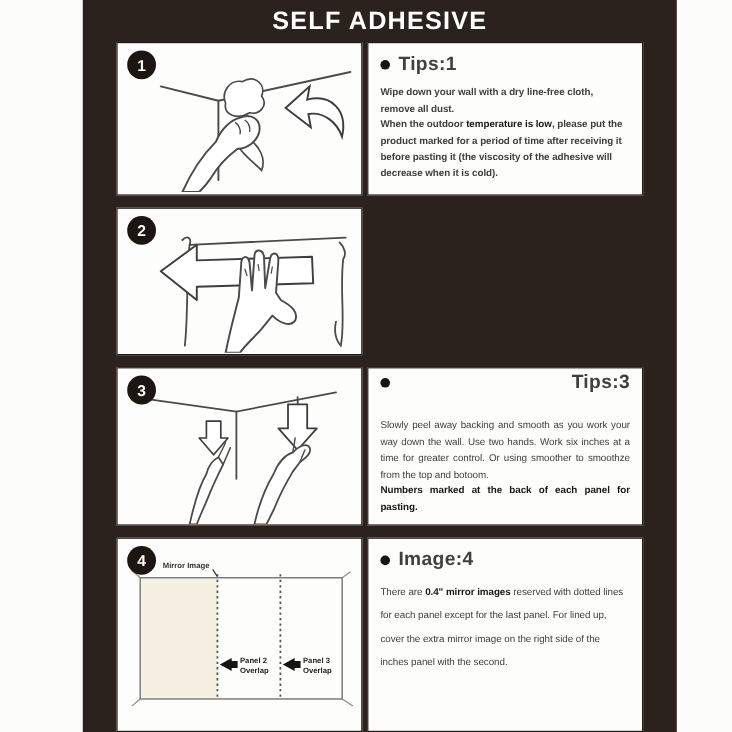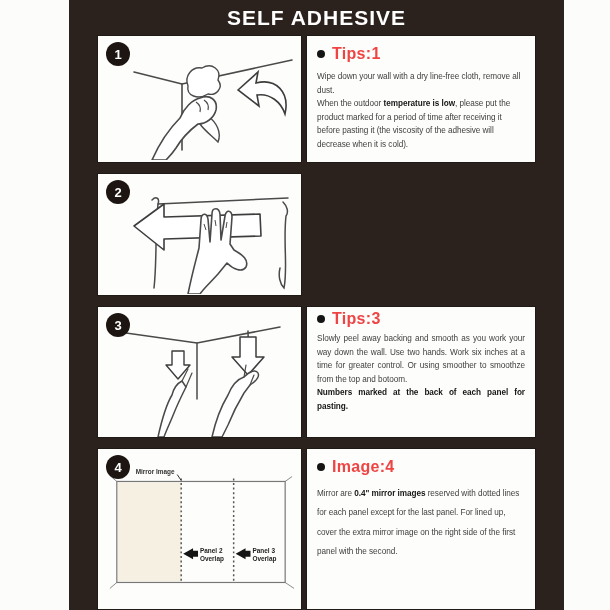--- a/index.html
+++ b/index.html
@@ -27,30 +27,30 @@
     flex:1;box-sizing:border-box;background:#fdfdfb;border:1.5px solid #201a16;
     padding:0 10px;overflow:hidden;
   }
   .badge{
     position:absolute;top:6px;left:8px;width:24px;height:24px;border-radius:50%;
     background:#1d1511;color:#fff;font-size:13px;font-weight:bold;
     display:flex;align-items:center;justify-content:center;
   }
   .tips-heading{margin-top:9px;display:flex;align-items:center;gap:7px;}
   .dot{width:8px;height:8px;background:#151515;border-radius:50%;flex:0 0 auto;}
-  .hlabel{font-size:16px;font-weight:bold;color:#ef4444;letter-spacing:.3px;}
+  .hlabel{font-size:16px;font-weight:bold;color:#404040;letter-spacing:.3px;}
   .tips-body{
     margin:7px 0 0;font-size:8.2px;letter-spacing:-.05px;color:#3e3e3e;
     white-space:pre-line;
   }
   .tips-body b{color:#161616;}
-  .s1 .tips-body{line-height:1.66;}
+  .s1 .tips-body{line-height:1.66;font-weight:bold;}
   .s2 .tips-body{line-height:1.92;text-align:justify;}
-  .s3 .tips-heading{margin-top:3px;}
-  .s3 .tips-body{margin-top:4px;line-height:1.66;text-align:justify;}
+  .s3 .tips-heading{margin-top:3px;justify-content:space-between;}
+  .s3 .tips-body{margin-top:20px;line-height:1.66;text-align:justify;}
   .s4 .tips-body{margin-top:8px;line-height:2.35;}
   .illo-svg{display:block;}
   svg text{font-family:"Liberation Sans", sans-serif;}
 </style>
 </head>
 <body>
 
 <div class="poster">
   <div class="poster-title">SELF ADHESIVE</div>
 
@@ -146,18 +146,18 @@
           <path d="M139 104 L149 98.5 L149 101 L154 101 L154 107 L149 107 L149 109.5 Z" fill="#151515"></path>
           <text x="156" y="103" font-size="6.5" font-weight="bold" fill="#222">Panel 3</text>
           <text x="156" y="111" font-size="6.5" font-weight="bold" fill="#222">Overlap</text>
         </svg>
       </div>
       <div class="tips-box">
         <div class="tips-heading">
           <span class="dot"></span>
           <span class="hlabel">Image:4</span>
         </div>
-        <p class="tips-body"><span>Mirror are </span><b>0.4" mirror images</b><span> reserved with dotted lines for each panel except for the last panel. For lined up, cover the extra mirror image on the right side of the first panel with the second.</span></p>
+        <p class="tips-body"><span>There are </span><b>0.4" mirror images</b><span> reserved with dotted lines for each panel except for the last panel. For lined up, cover the extra mirror image on the right side of the inches panel with the second.</span></p>
       </div>
     </div>
 
   </div>
 </div>
 
 </body></html>

